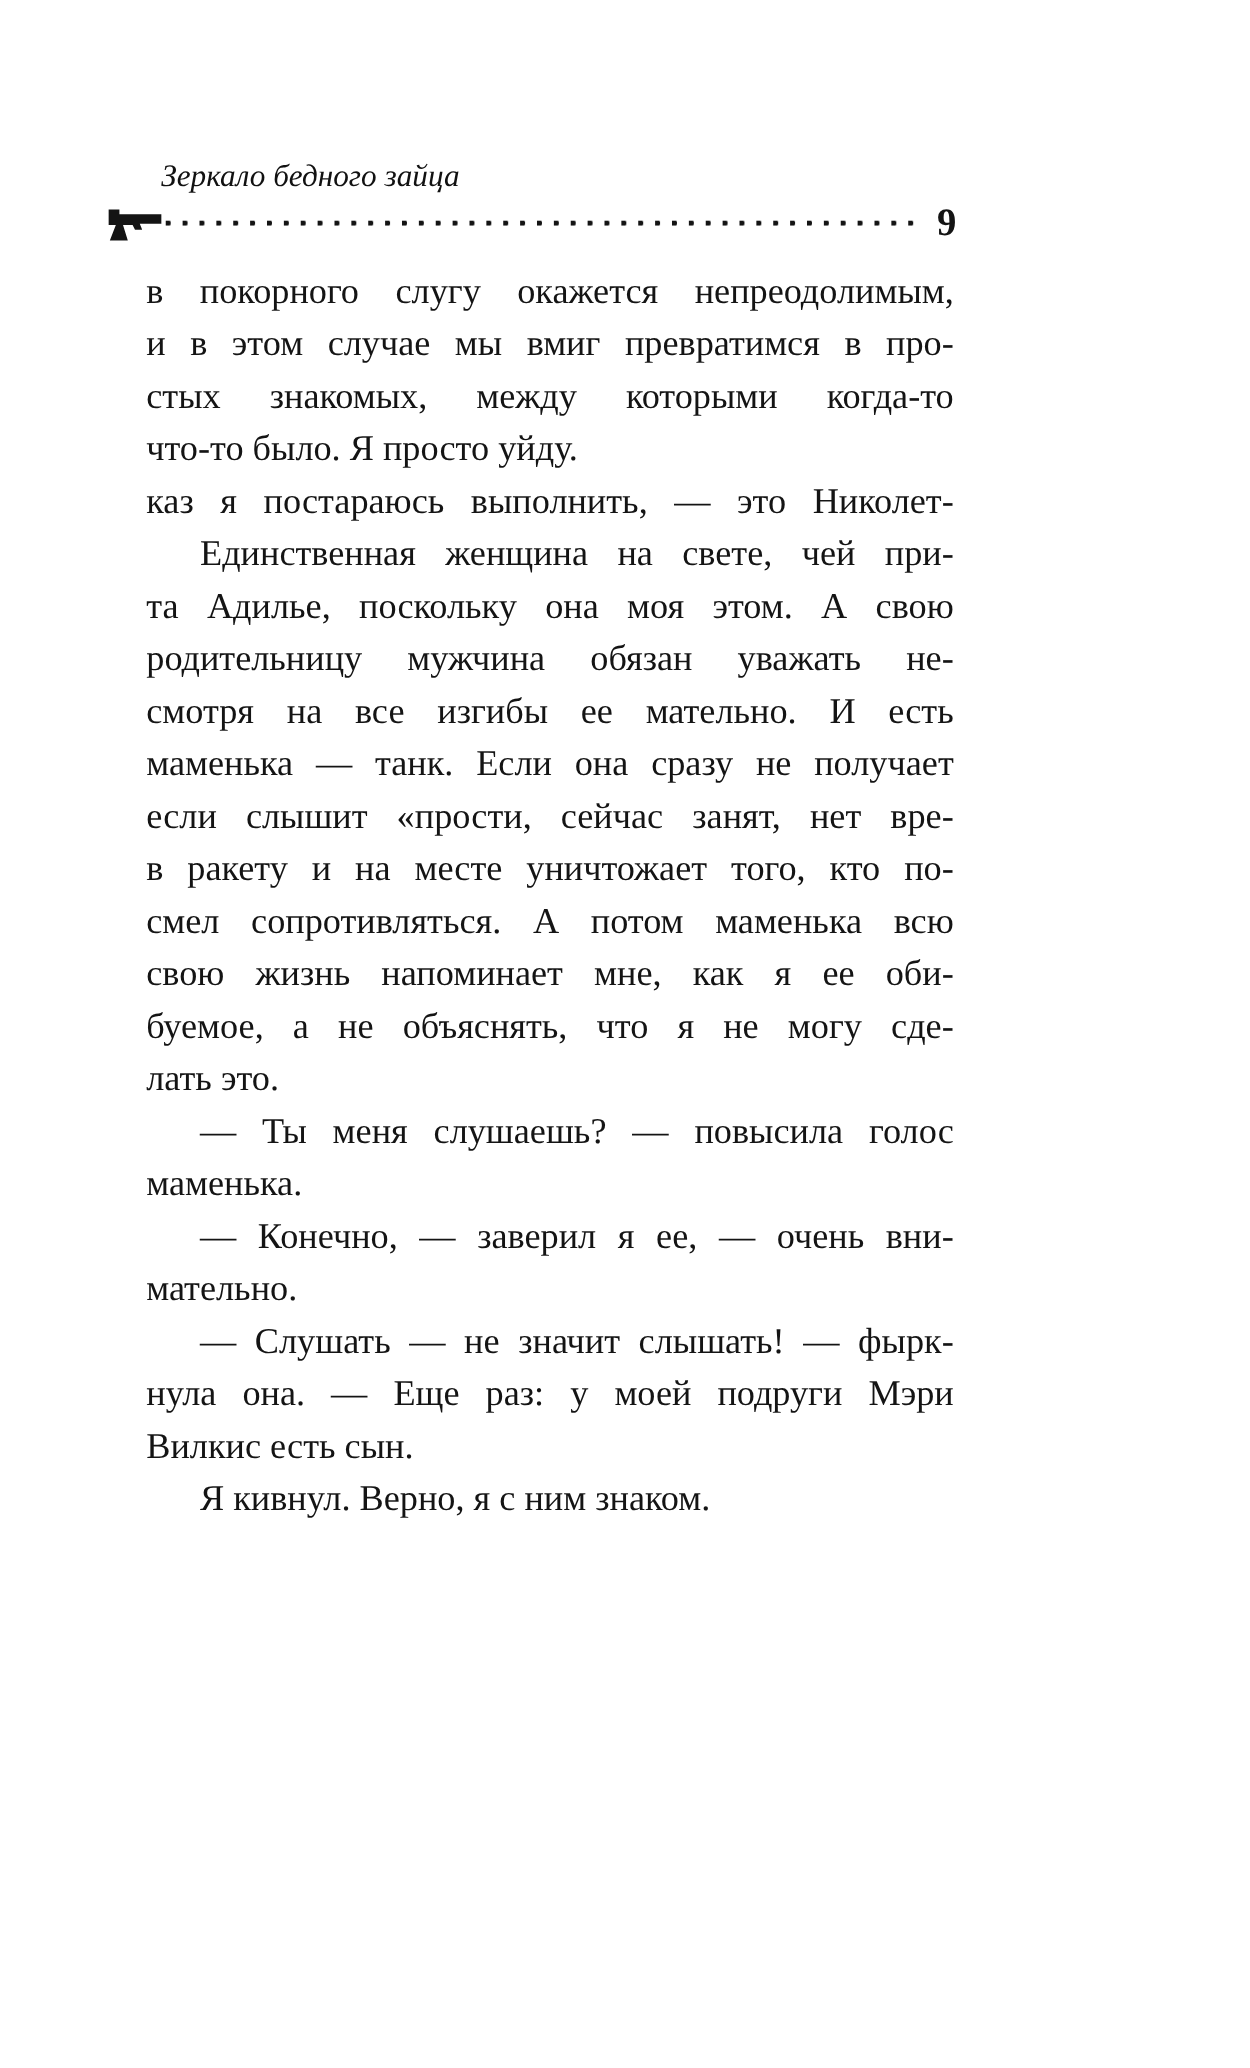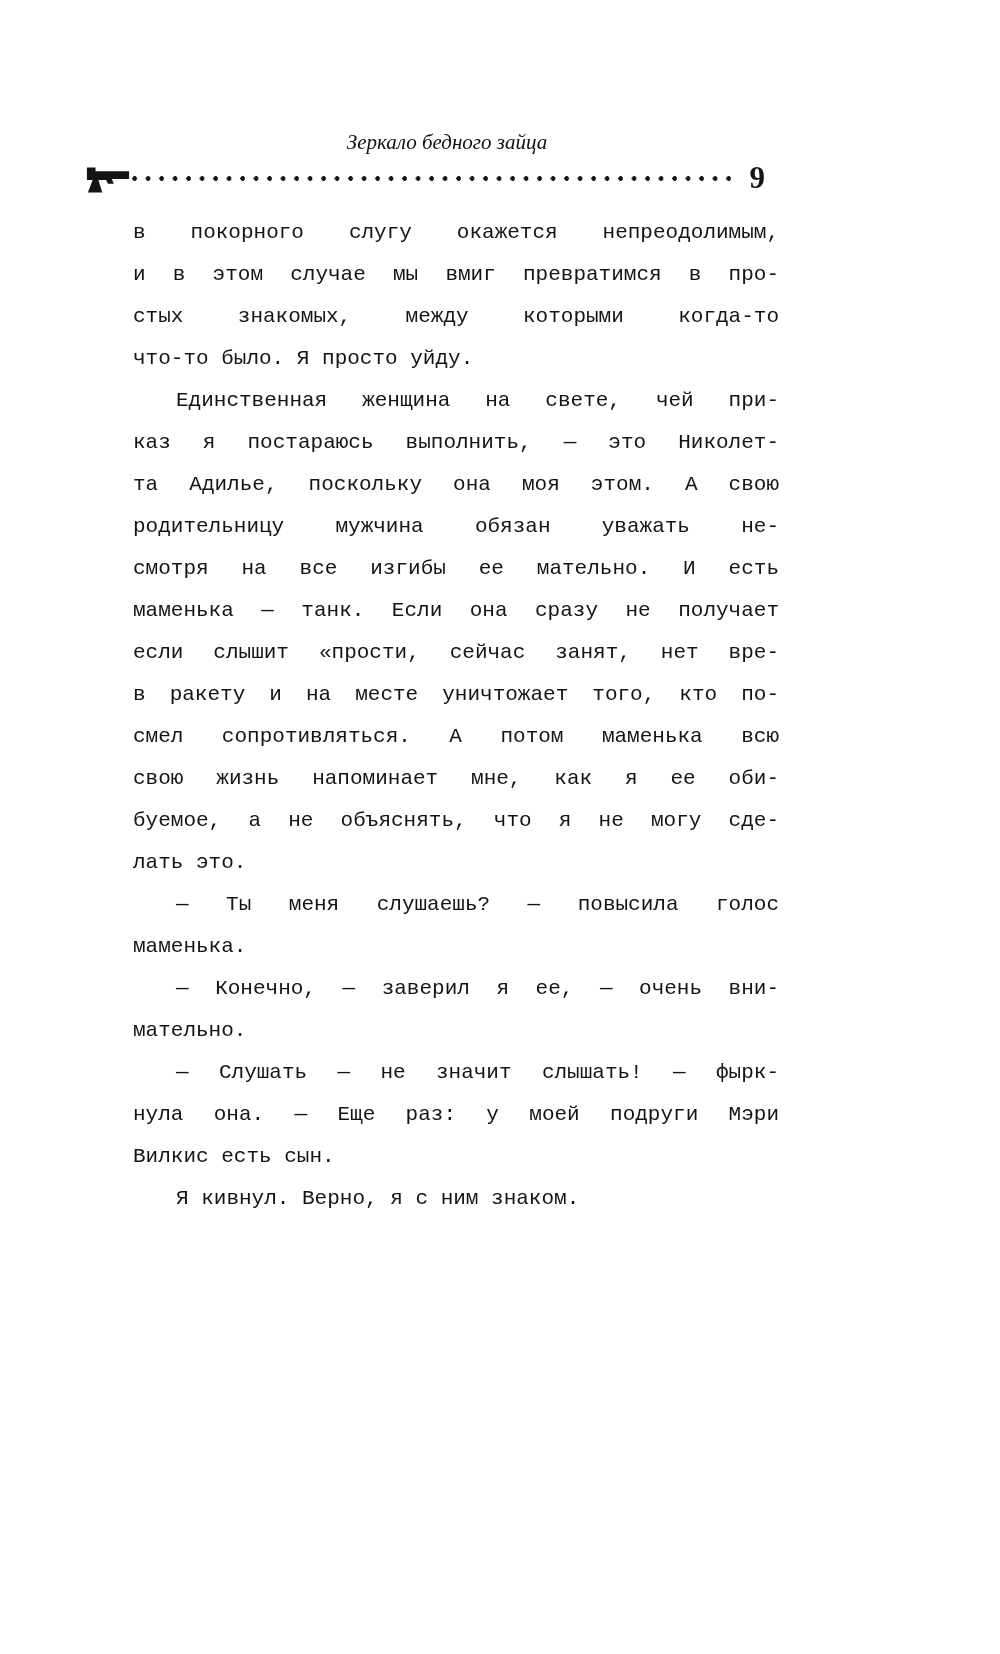--- a/index.html
+++ b/index.html
@@ -16,24 +16,23 @@
   }
   .header {
     position: absolute;
     left: 85px;
     top: 128px;
     width: 680px;
   }
   .header .title {
     margin-left: 44px;
     font-style: italic;
-    font-size: 21px;
+    font-size: 25px;
     line-height: 28px;
     color: #111111;
-    text-align: center;
   }
   .rule-row {
     display: flex;
     align-items: center;
     margin-top: 5px;
     height: 34px;
   }
   .gun { width: 46px; height: 32px; flex: 0 0 auto; margin-top: 2px; }
   .gun svg { width: 46px; height: 32px; display: block; }
   .dots {
@@ -46,26 +45,25 @@
     background-position: left center;
   }
   .pagenum {
     font-size: 31px;
     font-weight: bold;
     line-height: 34px;
     flex: 0 0 auto;
   }
   .body {
     position: absolute;
-    left: 133px;
+    left: 117px;
     top: 212px;
     width: 646px;
-    font-size: 21px;
+    font-size: 29px;
     line-height: 42px;
-    font-family: Liberation Mono, monospace;
   }
   .para { margin: 0; }
   .line {
     text-align: justify;
     text-align-last: justify;
     white-space: normal;
   }
   .line.last { text-align-last: left; }
   .line.first { text-indent: 43px; }
 </style>
@@ -88,22 +86,22 @@
   </div>
 
   <div class="body">
       <div class="para">
         <div class="line">в покорного слугу окажется непреодолимым,</div>
         <div class="line">и в этом случае мы вмиг превратимся в про-</div>
         <div class="line">стых знакомых, между которыми когда-то</div>
         <div class="line last">что-то было. Я просто уйду.</div>
       </div>
       <div class="para">
+        <div class="line">каз я постараюсь выполнить, — это Николет-</div>
         <div class="line first">Единственная женщина на свете, чей при-</div>
-        <div class="line">каз я постараюсь выполнить, — это Николет-</div>
         <div class="line">та Адилье, поскольку она моя этом. А свою</div>
         <div class="line">родительницу мужчина обязан уважать не-</div>
         <div class="line">смотря на все изгибы ее мательно. И есть</div>
         <div class="line">маменька — танк. Если она сразу не получает</div>
         <div class="line">если слышит «прости, сейчас занят, нет вре-</div>
         <div class="line">в ракету и на месте уничтожает того, кто по-</div>
         <div class="line">смел сопротивляться. А потом маменька всю</div>
         <div class="line">свою жизнь напоминает мне, как я ее оби-</div>
         <div class="line">буемое, а не объяснять, что я не могу сде-</div>
         <div class="line last">лать это.</div>

